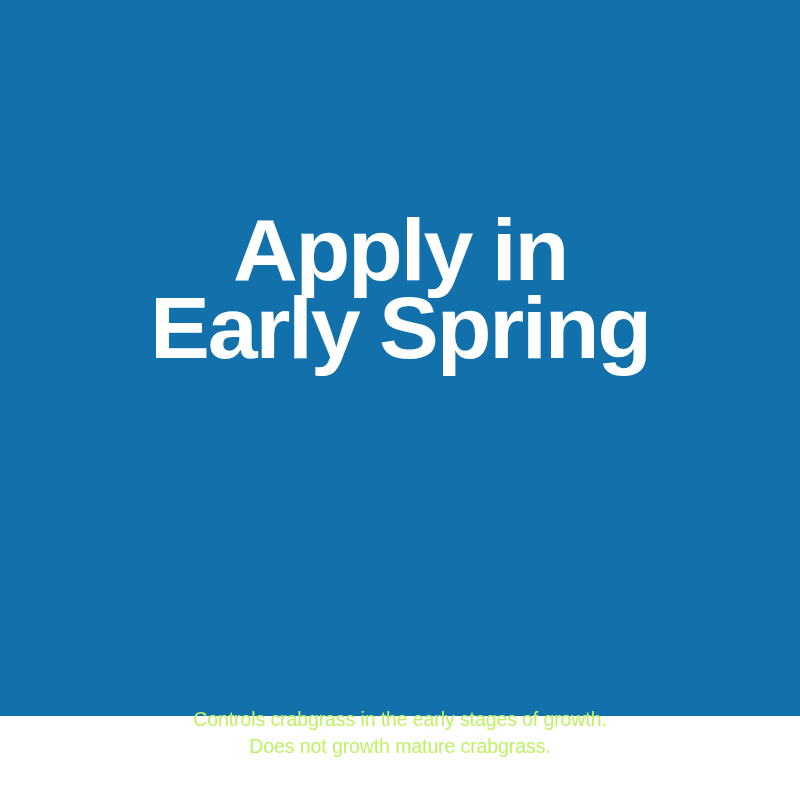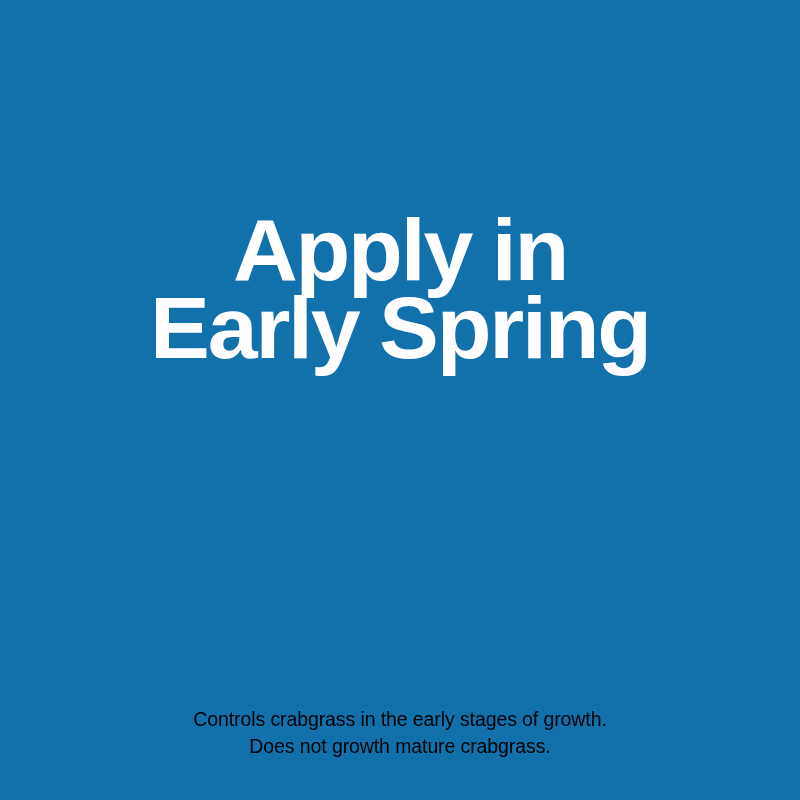--- a/index.html
+++ b/index.html
@@ -12,21 +12,21 @@
     height: 800px;
     overflow: hidden;
     font-family: "Liberation Sans", sans-serif;
     -webkit-font-smoothing: antialiased;
   }
 
   .poster {
     position: relative;
     box-sizing: border-box;
     width: 800px;
-    height: 800px;
+    height: 716px;
     background: #1271ab;
     display: flex;
     flex-direction: column;
     align-items: center;
   }
 
   
   .headline {
     position: absolute;
     top: 152px;
@@ -114,18 +114,18 @@
 <body>
 
 <div class="poster" style="background: rgb(18, 113, 171);">
 
   <h1 class="headline" style="color: rgb(255, 255, 255);">
     <span class="hl-line">Apply in</span>
     <span class="hl-line">Early Spring</span>
   </h1>
 
 
-  <div class="footer" style="color: #000000;">
+  <div class="footer" style="color: #bef264;">
     <span>Controls crabgrass in the early stages of growth.</span>
     <span>Does not growth mature crabgrass.</span>
   </div>
 
 </div>
 
 </body></html>

